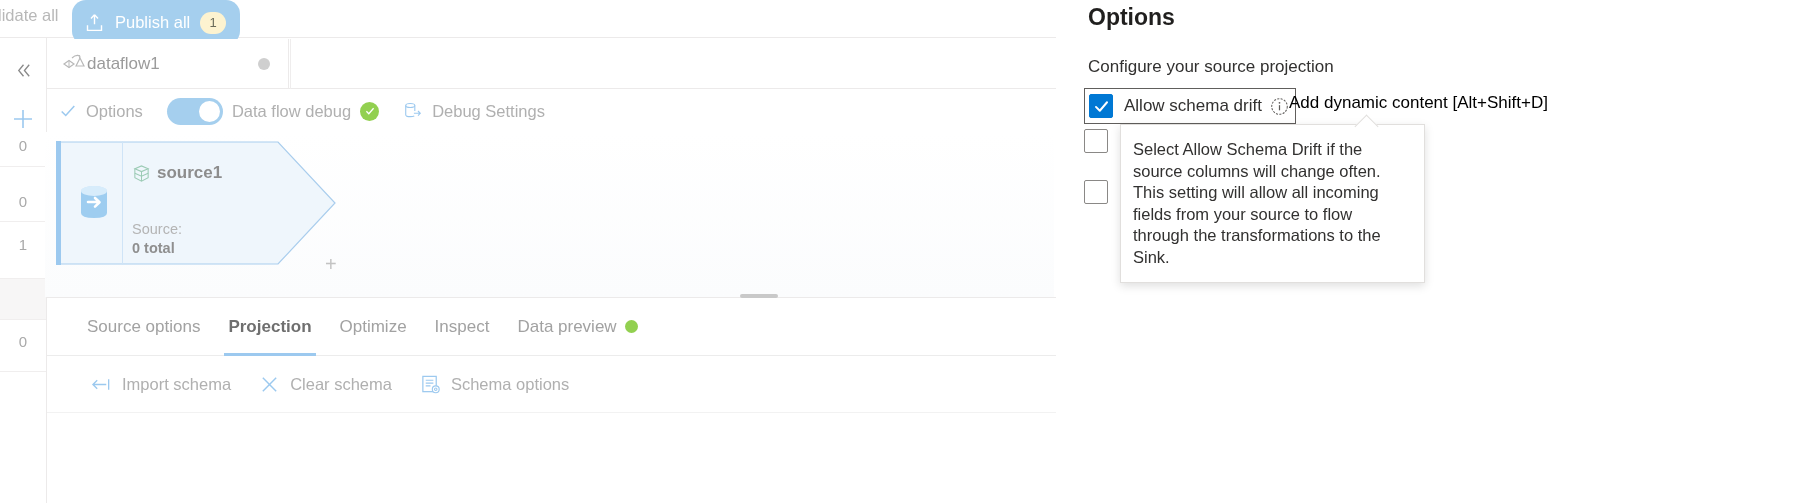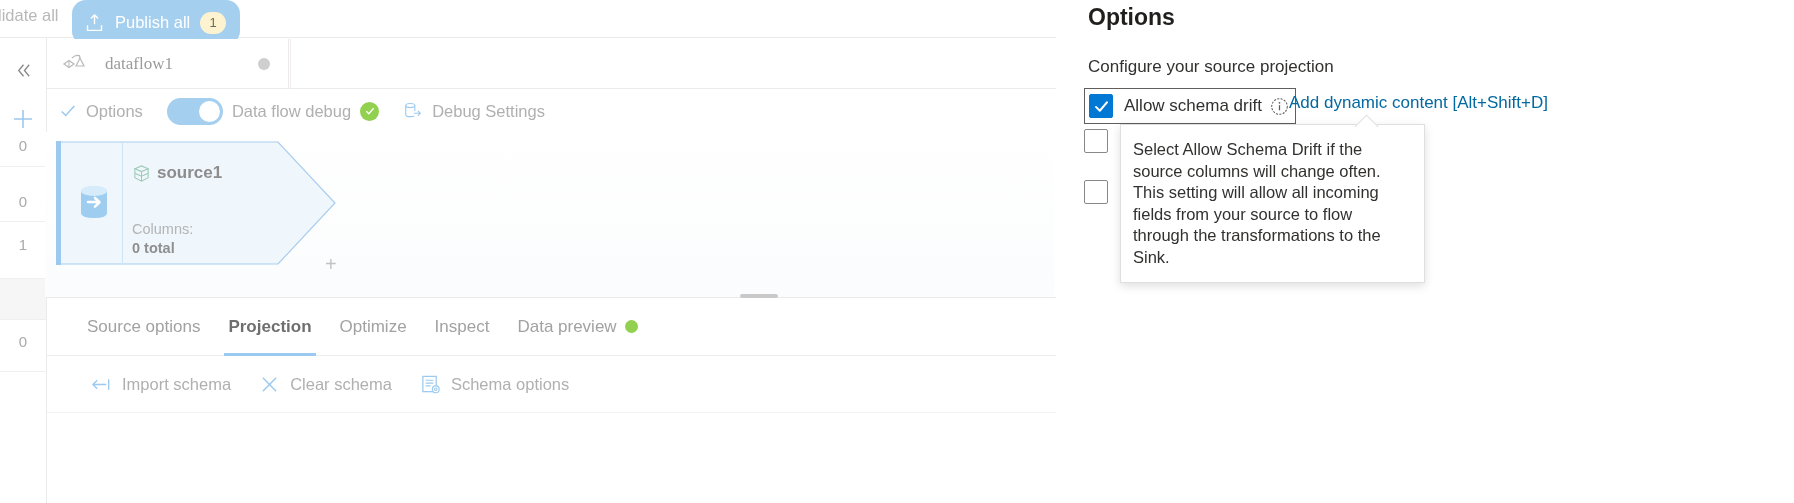--- a/index.html
+++ b/index.html
@@ -99,26 +99,25 @@
     border-bottom: 1px solid #eceaea;
     box-sizing: border-box;
   }
   .df-tab {
     position: absolute;
     left: 0px; top: 0px;
     width: 242px;
     height: 50px;
     display: flex;
     align-items: center;
-    gap: 18px;
+    gap: 0;
     padding-left: 14px;
     border-right: 1px solid #eceaea;
     box-sizing: border-box;
     cursor: pointer;
-    font-family: Liberation Serif, serif;
   }
   .df-tab-icon { width: 26px; height: 24px; display:block; flex: 0 0 auto;}
   .df-tab-label {
     font-size: 17px;
     color: #9b9b9b;
     white-space: nowrap;
   }
   .df-tab-dot {
     position: absolute;
     right: 18px; top: 50%;
@@ -434,21 +433,21 @@
     width: 19px; height: 19px;
     margin-left: 8px;
     display: block;
     flex: 0 0 auto;
     cursor: pointer;
   }
   .dynamic-link {
     position: absolute;
     left: 232px; top: 93px;
     font-size: 17px;
-    color: #0369a1;
+    color: #000000;
     white-space: nowrap;
     cursor: pointer;
   }
   .opt-row {
     position: absolute;
     left: 27px;
     display: flex;
     align-items: center;
   }
   .opt-label {
@@ -592,21 +591,21 @@
     <div class="node-title">
       <svg class="node-title-icon" viewBox="0 0 20 20">
         <path d="M3 5 L10 2 L17 5 L10 8 Z" fill="none" stroke="#9ccbb5" stroke-width="1.1"></path>
         <path d="M3 5 V14.5 L10 18 L17 14.5 V5" fill="none" stroke="#9ccbb5" stroke-width="1.1"></path>
         <path d="M3 9.7 L10 12.8 L17 9.7" fill="none" stroke="#9ccbb5" stroke-width="1.1"></path>
         <path d="M10 8 V18" fill="none" stroke="#9ccbb5" stroke-width="1.1"></path>
       </svg>
       <span class="node-title-text">source1</span>
     </div>
     <div class="node-meta">
-      <div>Columns:</div>
+      <div>Source:</div>
       <div style="color:#8f8f8f;font-weight:700;">0 total</div>
     </div>
     <div class="node-plus">+</div>
   </div>
 </div>
 <div class="canvas-divider"></div>
 <div class="drag-handle"></div>
 
 <div class="panel">
   <div class="panel-tabs">

